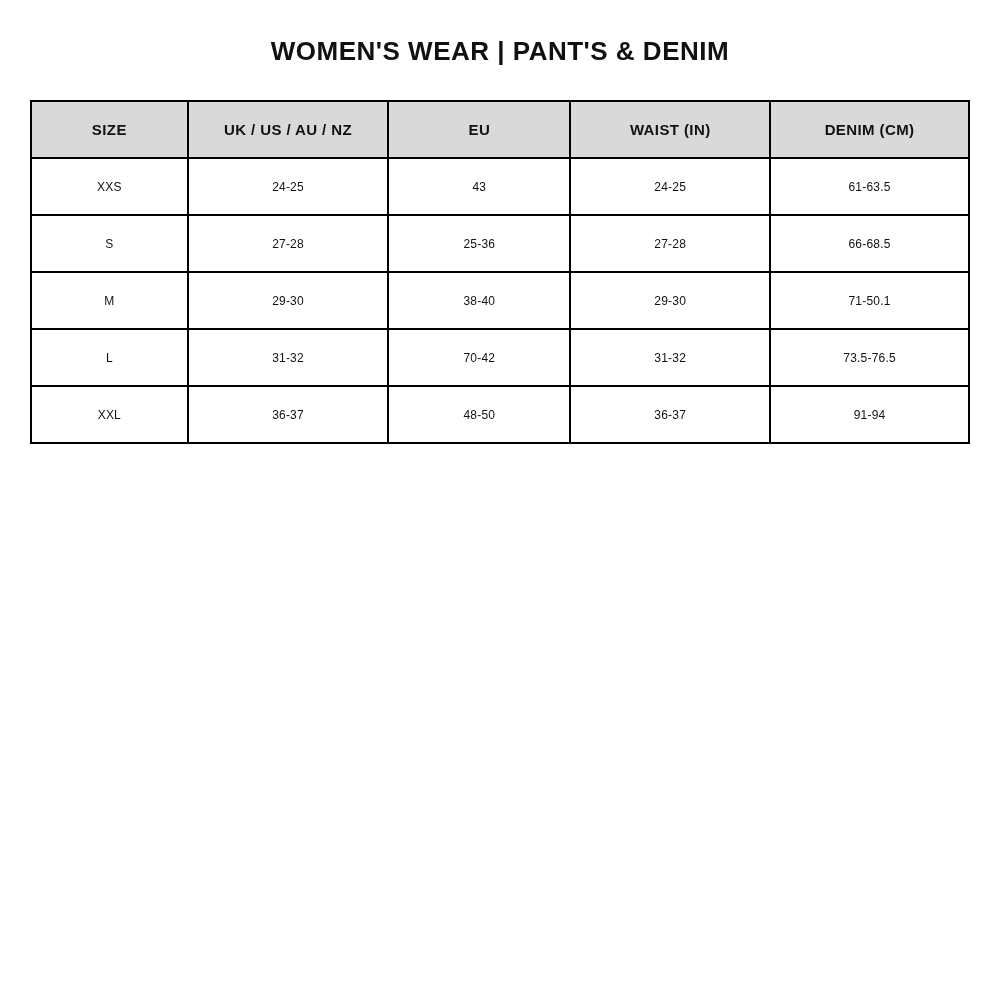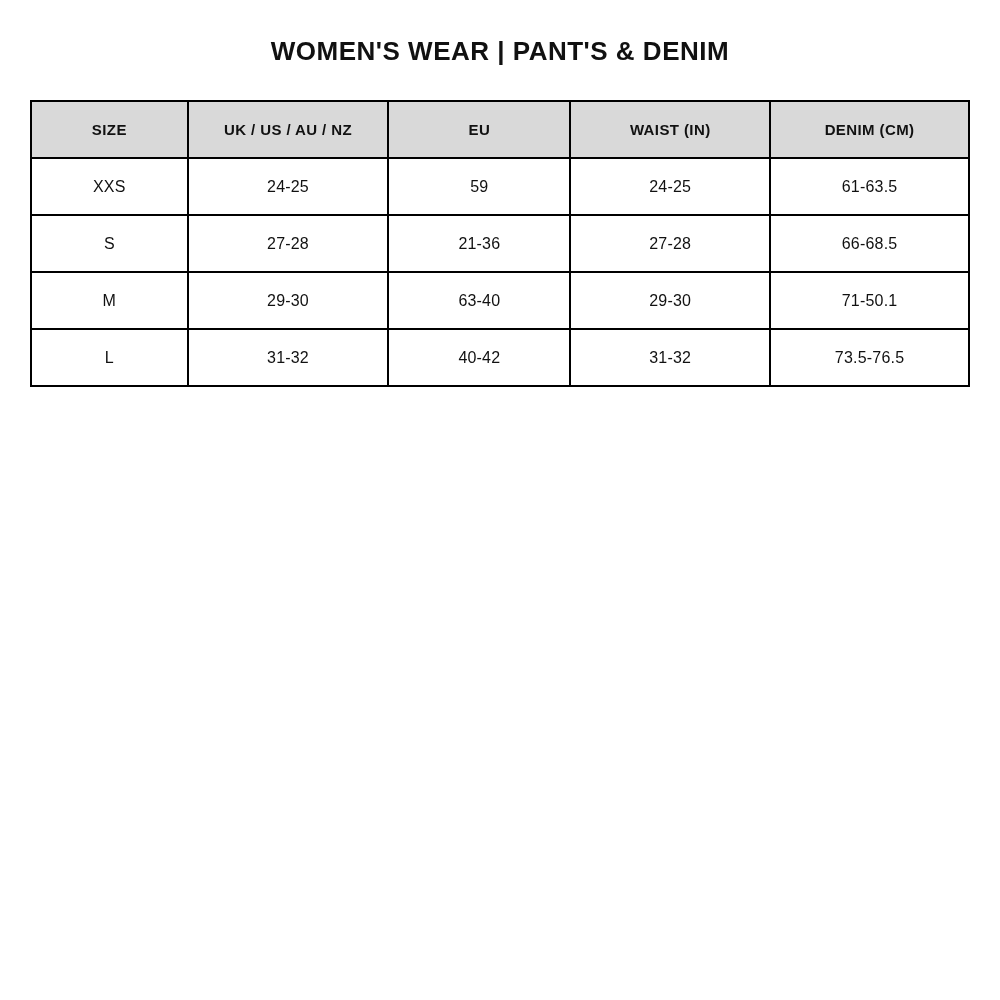--- a/index.html
+++ b/index.html
@@ -49,21 +49,21 @@
   }
   table.size-chart th {
     background: var(--header-bg);
     font-size: 15px;
     font-weight: 700;
     letter-spacing: 0.4px;
     margin-top: 36px;
   }
   table.size-chart td {
     background: #ffffff;
-    font-size: 16px;
+    font-size: 12px;
     font-weight: 400;
     letter-spacing: 0.2px;
     border-radius: 9px;
   }
 </style>
 </head>
 <body>
 
 <div class="page">
 
@@ -83,41 +83,48 @@
         <th>UK / US / AU / NZ</th>
         <th>EU</th>
         <th>WAIST (IN)</th>
         <th>DENIM (CM)</th>
       </tr>
     </thead>
     <tbody>
       <tr>
         <td>XXS</td>
         <td>24-25</td>
-        <td>59</td>
+        <td>43</td>
         <td>24-25</td>
         <td>61-63.5</td>
       </tr>
       <tr>
         <td>S</td>
         <td>27-28</td>
-        <td>21-36</td>
+        <td>25-36</td>
         <td>27-28</td>
         <td>66-68.5</td>
       </tr>
       <tr>
         <td>M</td>
         <td>29-30</td>
-        <td>63-40</td>
+        <td>38-40</td>
         <td>29-30</td>
         <td>71-50.1</td>
       </tr>
       <tr>
         <td>L</td>
         <td>31-32</td>
-        <td>40-42</td>
+        <td>70-42</td>
         <td>31-32</td>
         <td>73.5-76.5</td>
+      </tr>
+      <tr>
+        <td>XXL</td>
+        <td>36-37</td>
+        <td>48-50</td>
+        <td>36-37</td>
+        <td>91-94</td>
       </tr>
     </tbody>
   </table>
 
 </div>
 
 </body></html>

